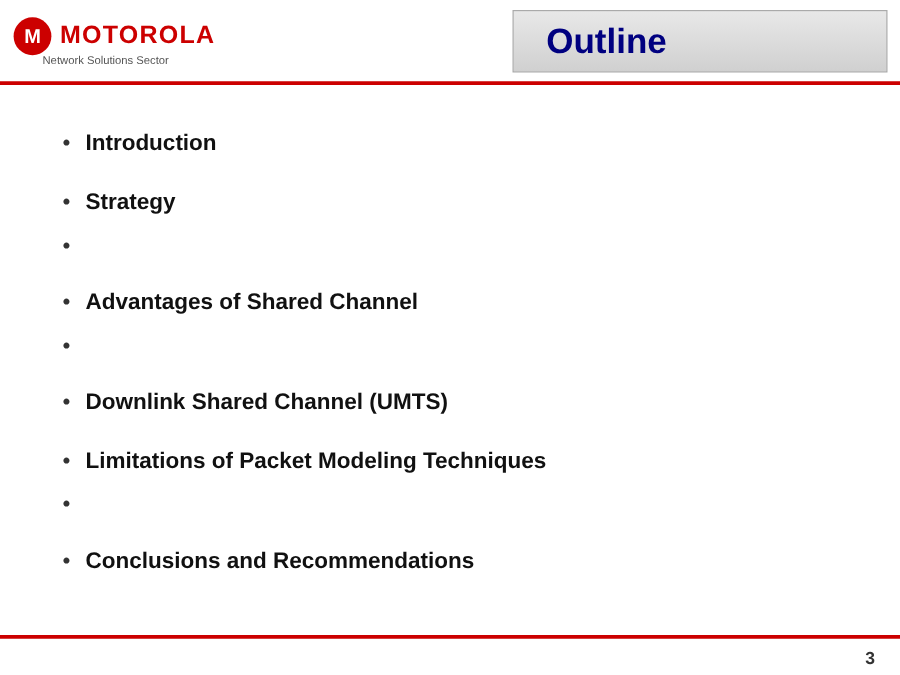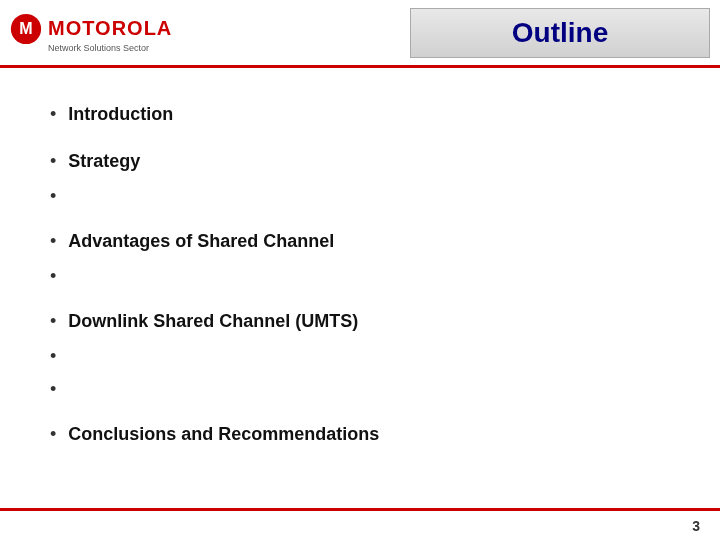--- a/index.html
+++ b/index.html
@@ -44,32 +44,32 @@
       font-size: 20px;
       font-weight: 900;
       color: #cc0000;
       letter-spacing: 1px;
       font-family: Arial Black, Arial, sans-serif;
     }
 
     .network-solutions {
       font-size: 9px;
       color: #555;
-      margin-left: 38px;
+      margin-left: 24px;
       margin-top: -2px;
     }
 
     .title-box {
       background: linear-gradient(to bottom, #e8e8e8, #d0d0d0);
       border: 1px solid #aaa;
-      padding: 8px 60px;
+      padding: 8px 26px;
       font-size: 28px;
       font-weight: bold;
       color: #000080;
-      text-align: center;
+      text-align: left;
       min-width: 300px;
     }
 
     .shaping-future-img {
       width: 78px;
       height: 58px;
       position: relative;
       overflow: hidden;
       background: linear-gradient(135deg, #1a1a6e, #4444aa, #8844bb, #bb4488);
     }
@@ -166,20 +166,21 @@
       </li>
       <li class="bullet-item">
         <span class="bullet-dot">•</span>
       </li>
       <li class="bullet-item">
         <span class="bullet-dot">•</span>
         <span class="bullet-text">Downlink Shared Channel (UMTS)</span>
       </li>
       <li class="bullet-item">
         <span class="bullet-dot">•</span>
+        <span class="bullet-text">Limitations of Packet Modeling Techniques</span>
       </li>
       <li class="bullet-item">
         <span class="bullet-dot">•</span>
       </li>
       <li class="bullet-item">
         <span class="bullet-dot">•</span>
         <span class="bullet-text">Conclusions and Recommendations</span>
       </li>
     </ul>
 </div>

